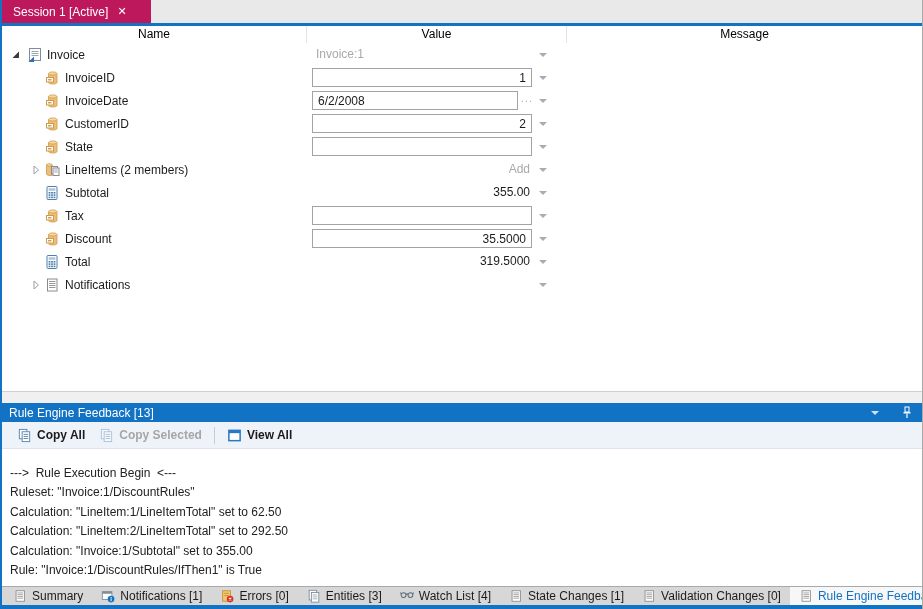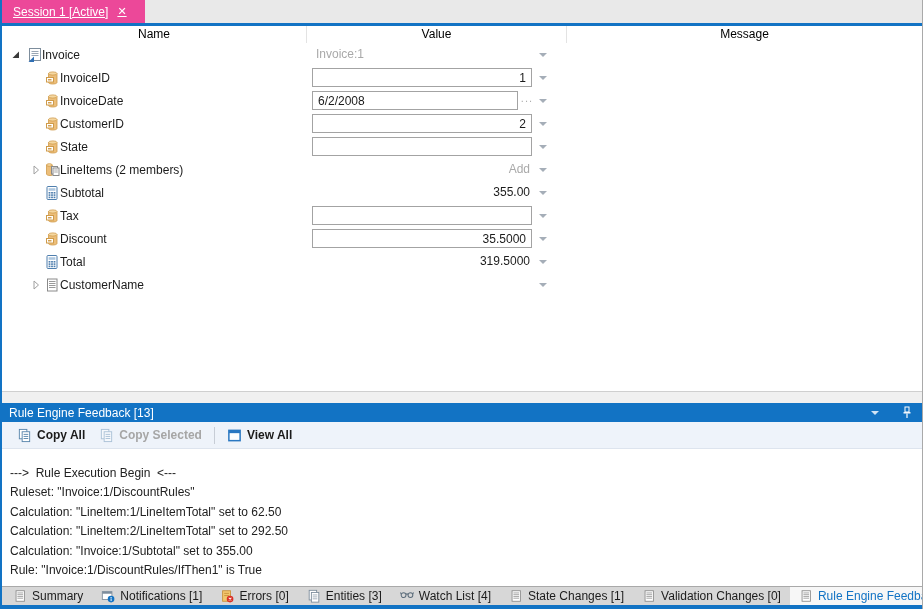--- a/index.html
+++ b/index.html
@@ -4,21 +4,21 @@
 <style>
   * { box-sizing: border-box; margin: 0; padding: 0; }
   html,body { width: 923px; height: 609px; }
   body { font-family: "Liberation Sans", sans-serif; font-size: 12px; color:#1b1b1b; background:#fff; }
 
   .window { position:relative; width:923px; height:609px; overflow:hidden; background:#fff;
             border-left:2px solid #1273c4; border-right:1px solid #a9a9a9; }
 
   
   .tabstrip { position:absolute; top:0; left:-2px; right:-1px; height:23px; background:#e9e9e9; padding-left:2px; display:flex; }
-  .session-tab { height:23px; background:#ec4899; color:#fff; display:flex; align-items:center; gap:9px; padding:0 18px 0 11px;text-decoration:underline; }
+  .session-tab { height:23px; background:#be185d; color:#fff; display:flex; align-items:center; gap:9px; padding:0 24px 0 11px; }
   .session-tab .close-x { font-size:11px; line-height:1; cursor:default; }
   .tab-underline { position:absolute; top:23px; left:-2px; right:-1px; height:3px; background:#1273c4; }
 
   
   .grid-header { position:absolute; top:26px; left:0; right:0; height:30px; background:#fff; border-bottom:1px solid #d6d6d6; display:flex; }
   .grid-header .col { text-align:center; line-height:16px; color:#000; }
   .col-name { width:305px; border-right:1px solid #e3e3e3; }
   .col-value { width:260px; border-right:1px solid #e3e3e3; }
   .col-message { flex:1; }
 
@@ -28,21 +28,21 @@
   .name-cell { width:305px; display:flex; align-items:center; flex:none; overflow:hidden; }
   .value-cell { width:260px; flex:none; position:relative; height:23px; }
   .msg-cell { flex:1; }
 
   .expander { width:12px; height:12px; flex:none; display:inline-flex; }
   .exp-root { margin-left:8px; }
   .exp-child { margin-left:28px; }
   .row-icon { width:16px; height:16px; flex:none; margin-left:4px; display:inline-flex; }
   .icon-child-noexp { margin-left:42px; }
   .icon-after-exp { margin-left:2px; }
-  .row-label { white-space:nowrap; }
+  .row-label { margin-left:5px; white-space:nowrap; }
 
   .tb { position:absolute; left:5px; top:2px; width:220px; height:19px; border:1px solid #a3a3a3; background:#fff;
         font-family:"Liberation Sans",sans-serif; font-size:12px; padding:0 5px; color:#1b1b1b; }
   .tb.num { text-align:right; }
   .tb.date { width:206px; }
   .dd { position:absolute; right:20px; top:10px; width:0; height:0;
         border-left:4px solid transparent; border-right:4px solid transparent; border-top:4px solid #a5aeb8; }
   .ellipsis-btn { position:absolute; right:34px; top:3px; color:#aeaeae; font-size:11px; letter-spacing:1px; }
   .val-gray-left { position:absolute; left:9px; top:4px; color:#a9a9a9; }
   .val-dark-left { position:absolute; left:12px; top:4px; color:#1b1b1b; }
@@ -371,21 +371,21 @@
         <span class="expander exp-child">
             <svg width="12" height="12">
               <use href="#sym-exp-closed"></use>
             </svg>
           </span>
         <span class="row-icon icon-after-exp">
             <svg width="16" height="16">
               <use href="#sym-doclist"></use>
             </svg>
           </span>
-        <span class="row-label">CustomerName</span>
+        <span class="row-label">Notifications</span>
       </div>
       <div class="value-cell">
         <span class="dd"></span>
       </div>
       <div class="msg-cell"></div>
     </div>
 
   </div>
 
   <div class="splitter"></div>

